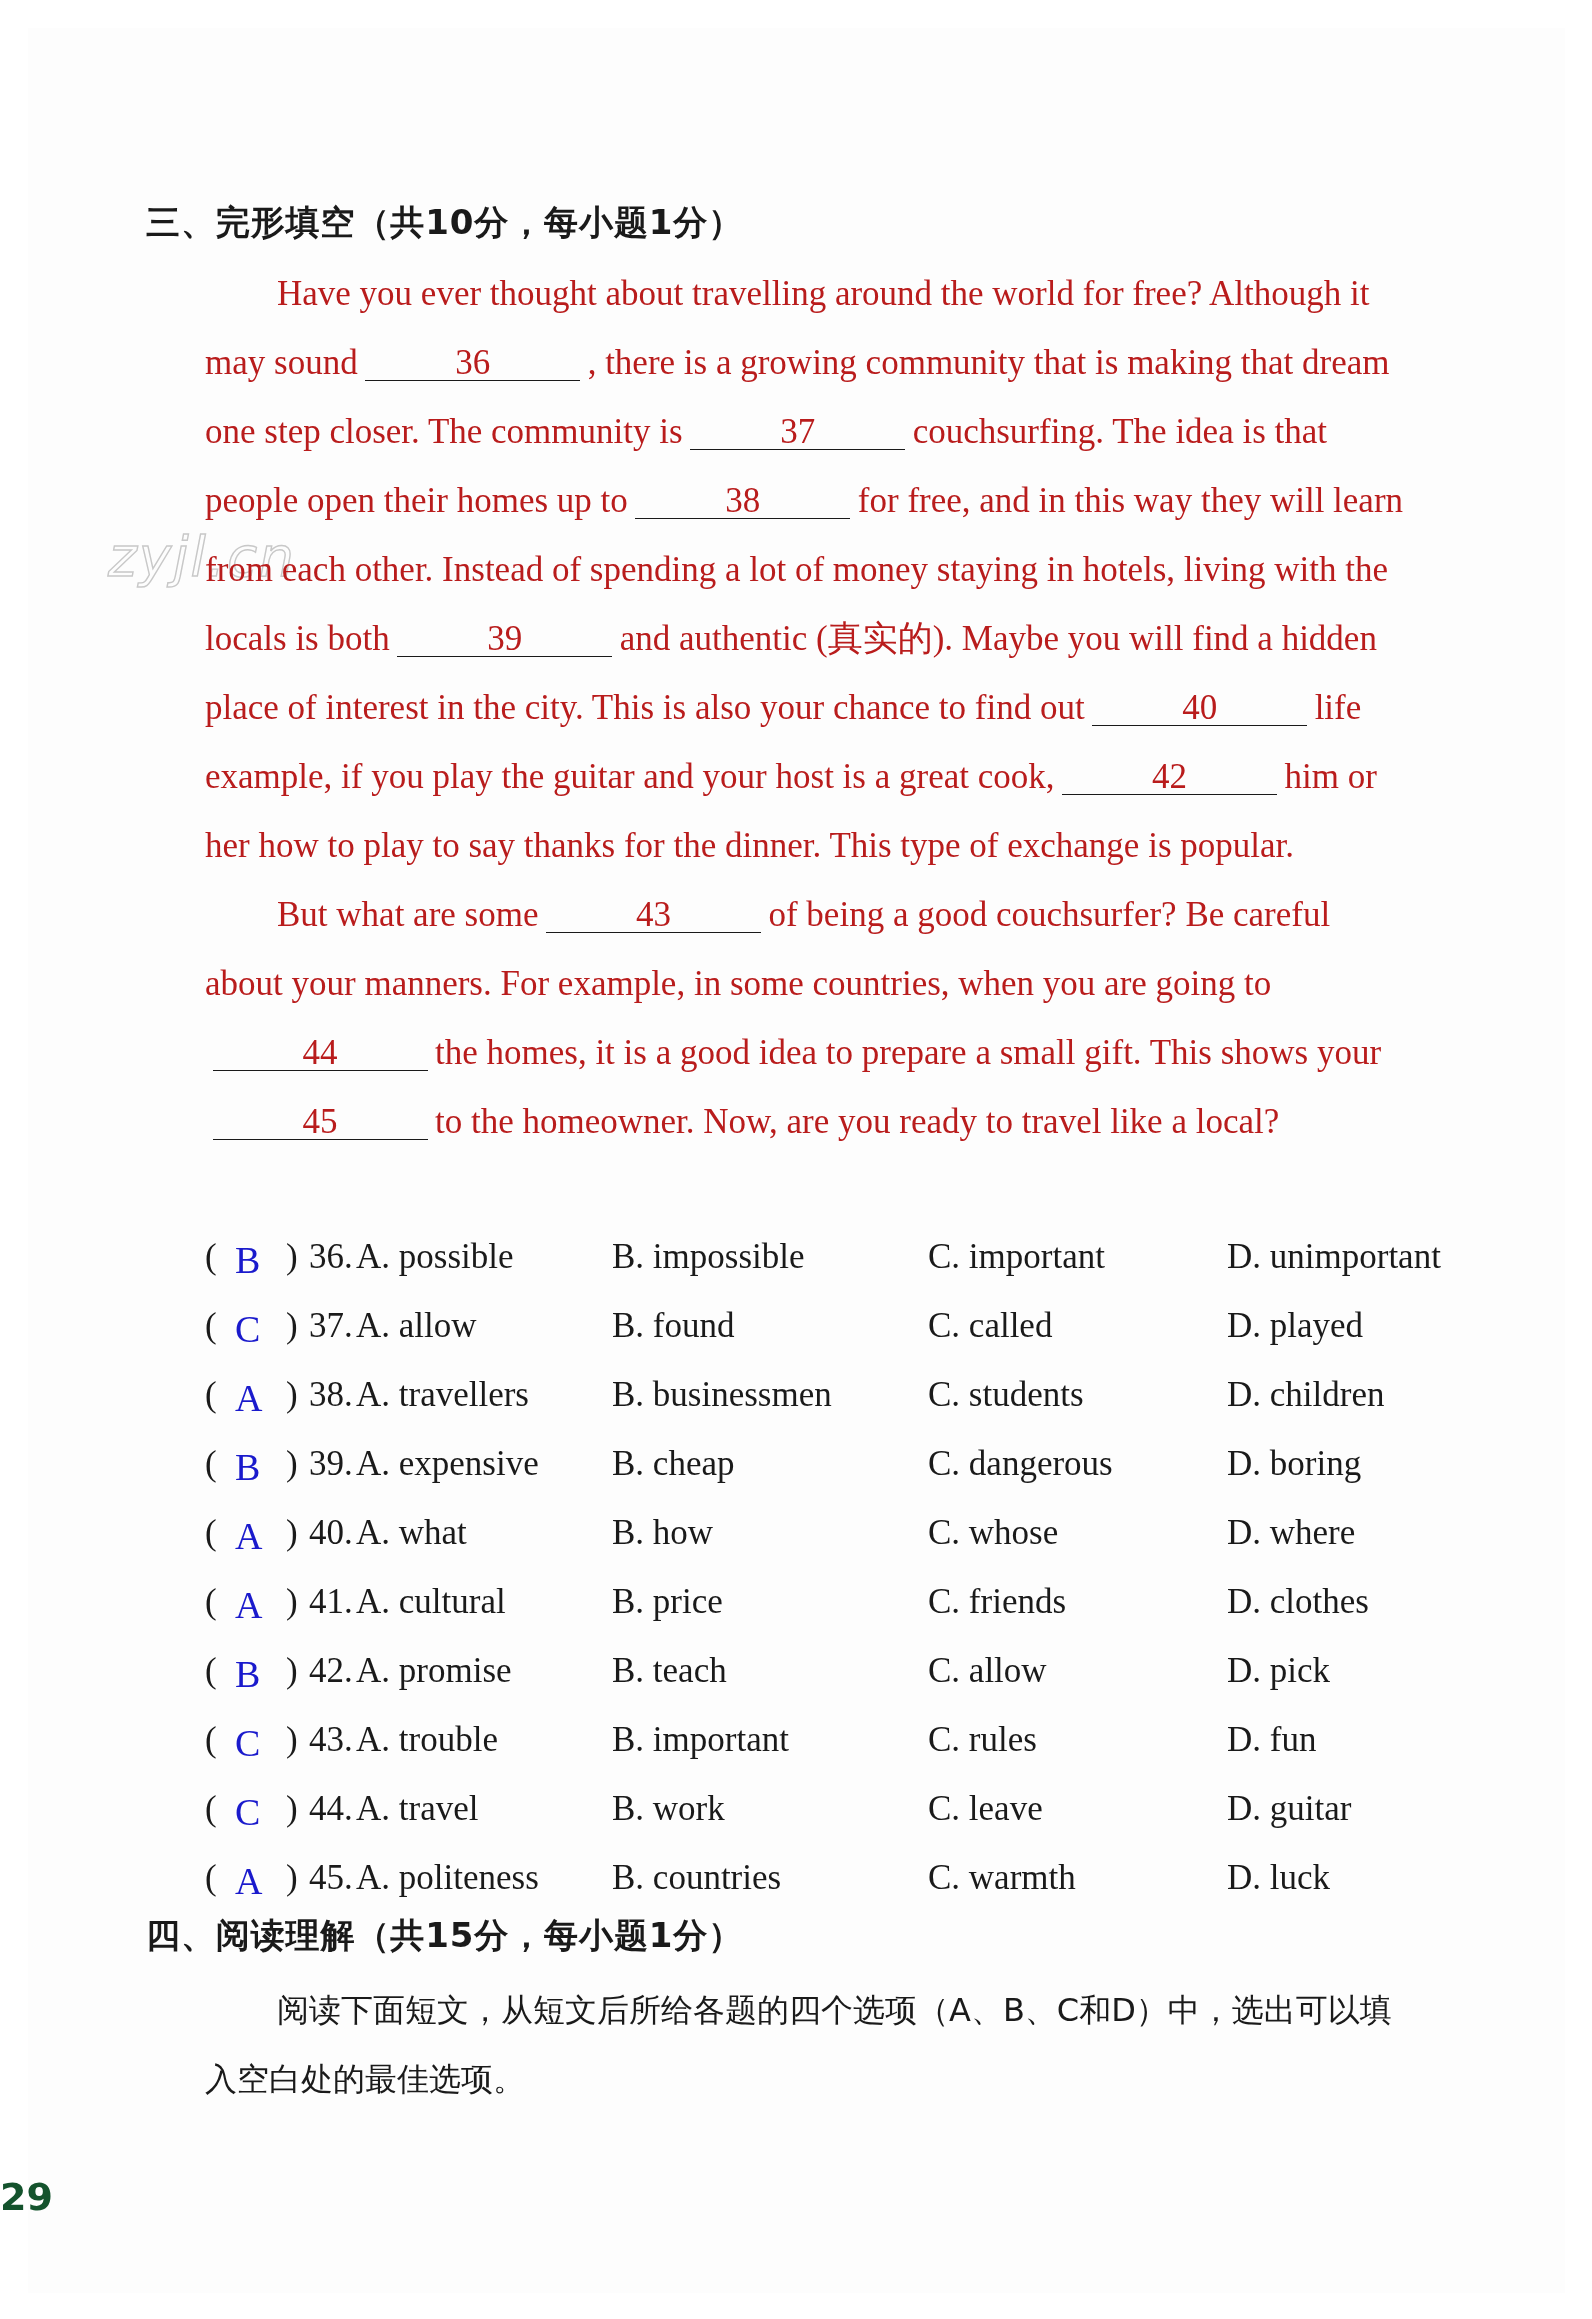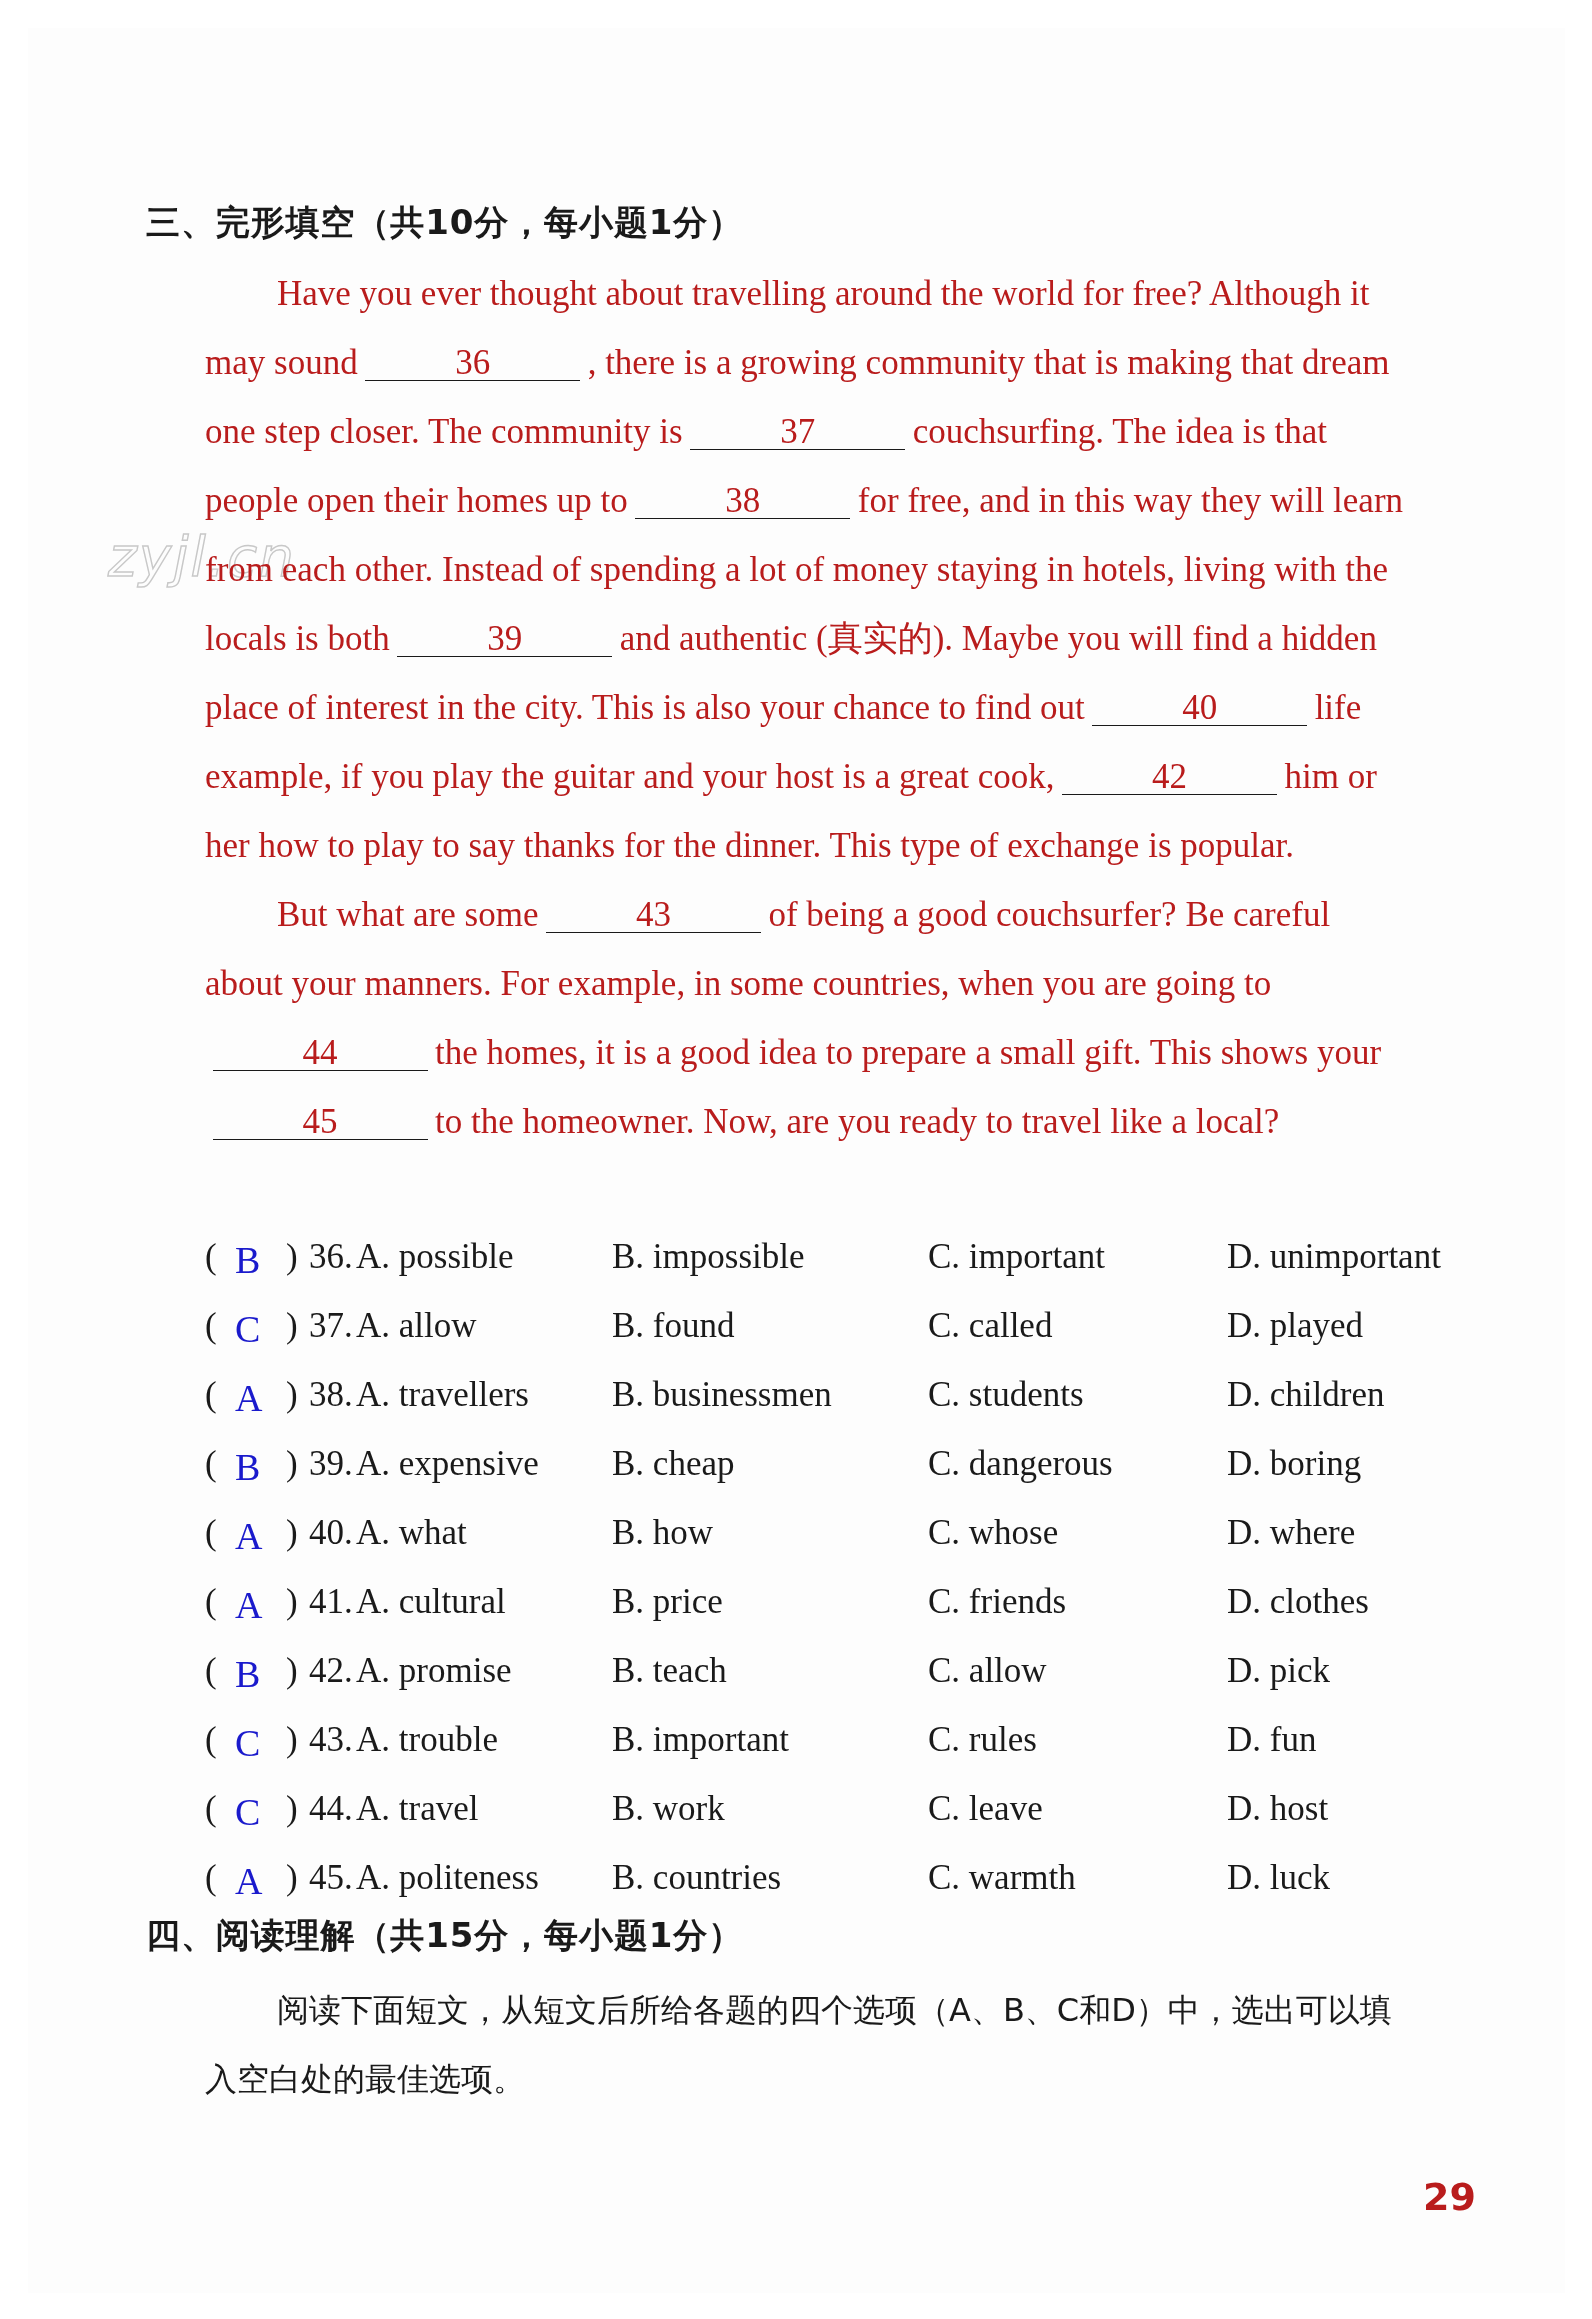--- a/index.html
+++ b/index.html
@@ -37,22 +37,22 @@
   .opt-b { position: absolute; left: 407px; }
   .opt-c { position: absolute; left: 723px; }
   .opt-d { position: absolute; left: 1022px; }
   .instr {
     position: absolute; left: 205px; top: 1976px; width: 1281px;
     font-family: "DejaVu Sans", sans-serif; font-size: 32px; color: #1a1a1a;
   }
   .instr .l1 { padding-left: 72px; height: 69px; line-height: 69px; white-space: nowrap; }
   .instr .l2 { height: 69px; line-height: 69px; }
   .page-num {
-    position: absolute; left: 0; width: 1476px; top: 2175px; text-align: right;
-    font-family: "DejaVu Sans", sans-serif; font-weight: bold; font-size: 38px; color: #b91c1c;
+    position: absolute; left: 0; width: 1476px; top: 2175px; text-align: left;
+    font-family: "DejaVu Sans", sans-serif; font-weight: bold; font-size: 38px; color: #14532d;
   }
   .watermark {
     position: absolute; left: 108px; top: 525px;
     font-family: "DejaVu Sans", sans-serif; font-size: 55px; color: transparent;
     -webkit-text-stroke: 1.4px #c8c8c8; letter-spacing: 1.9px; font-style: italic;
   }
 </style>
 </head>
 <body>
 
@@ -160,21 +160,21 @@
       <span class="opt-d">D. fun</span>
     </div>
     <div class="opt-row">
       <span class="paren">(</span>
       <span class="ans">C</span>
       <span class="paren-close">)</span>
       <span class="qnum">44.</span>
       <span class="opt-a">A. travel</span>
       <span class="opt-b">B. work</span>
       <span class="opt-c">C. leave</span>
-      <span class="opt-d">D. host</span>
+      <span class="opt-d">D. guitar</span>
     </div>
     <div class="opt-row">
       <span class="paren">(</span>
       <span class="ans">A</span>
       <span class="paren-close">)</span>
       <span class="qnum">45.</span>
       <span class="opt-a">A. politeness</span>
       <span class="opt-b">B. countries</span>
       <span class="opt-c">C. warmth</span>
       <span class="opt-d">D. luck</span>

